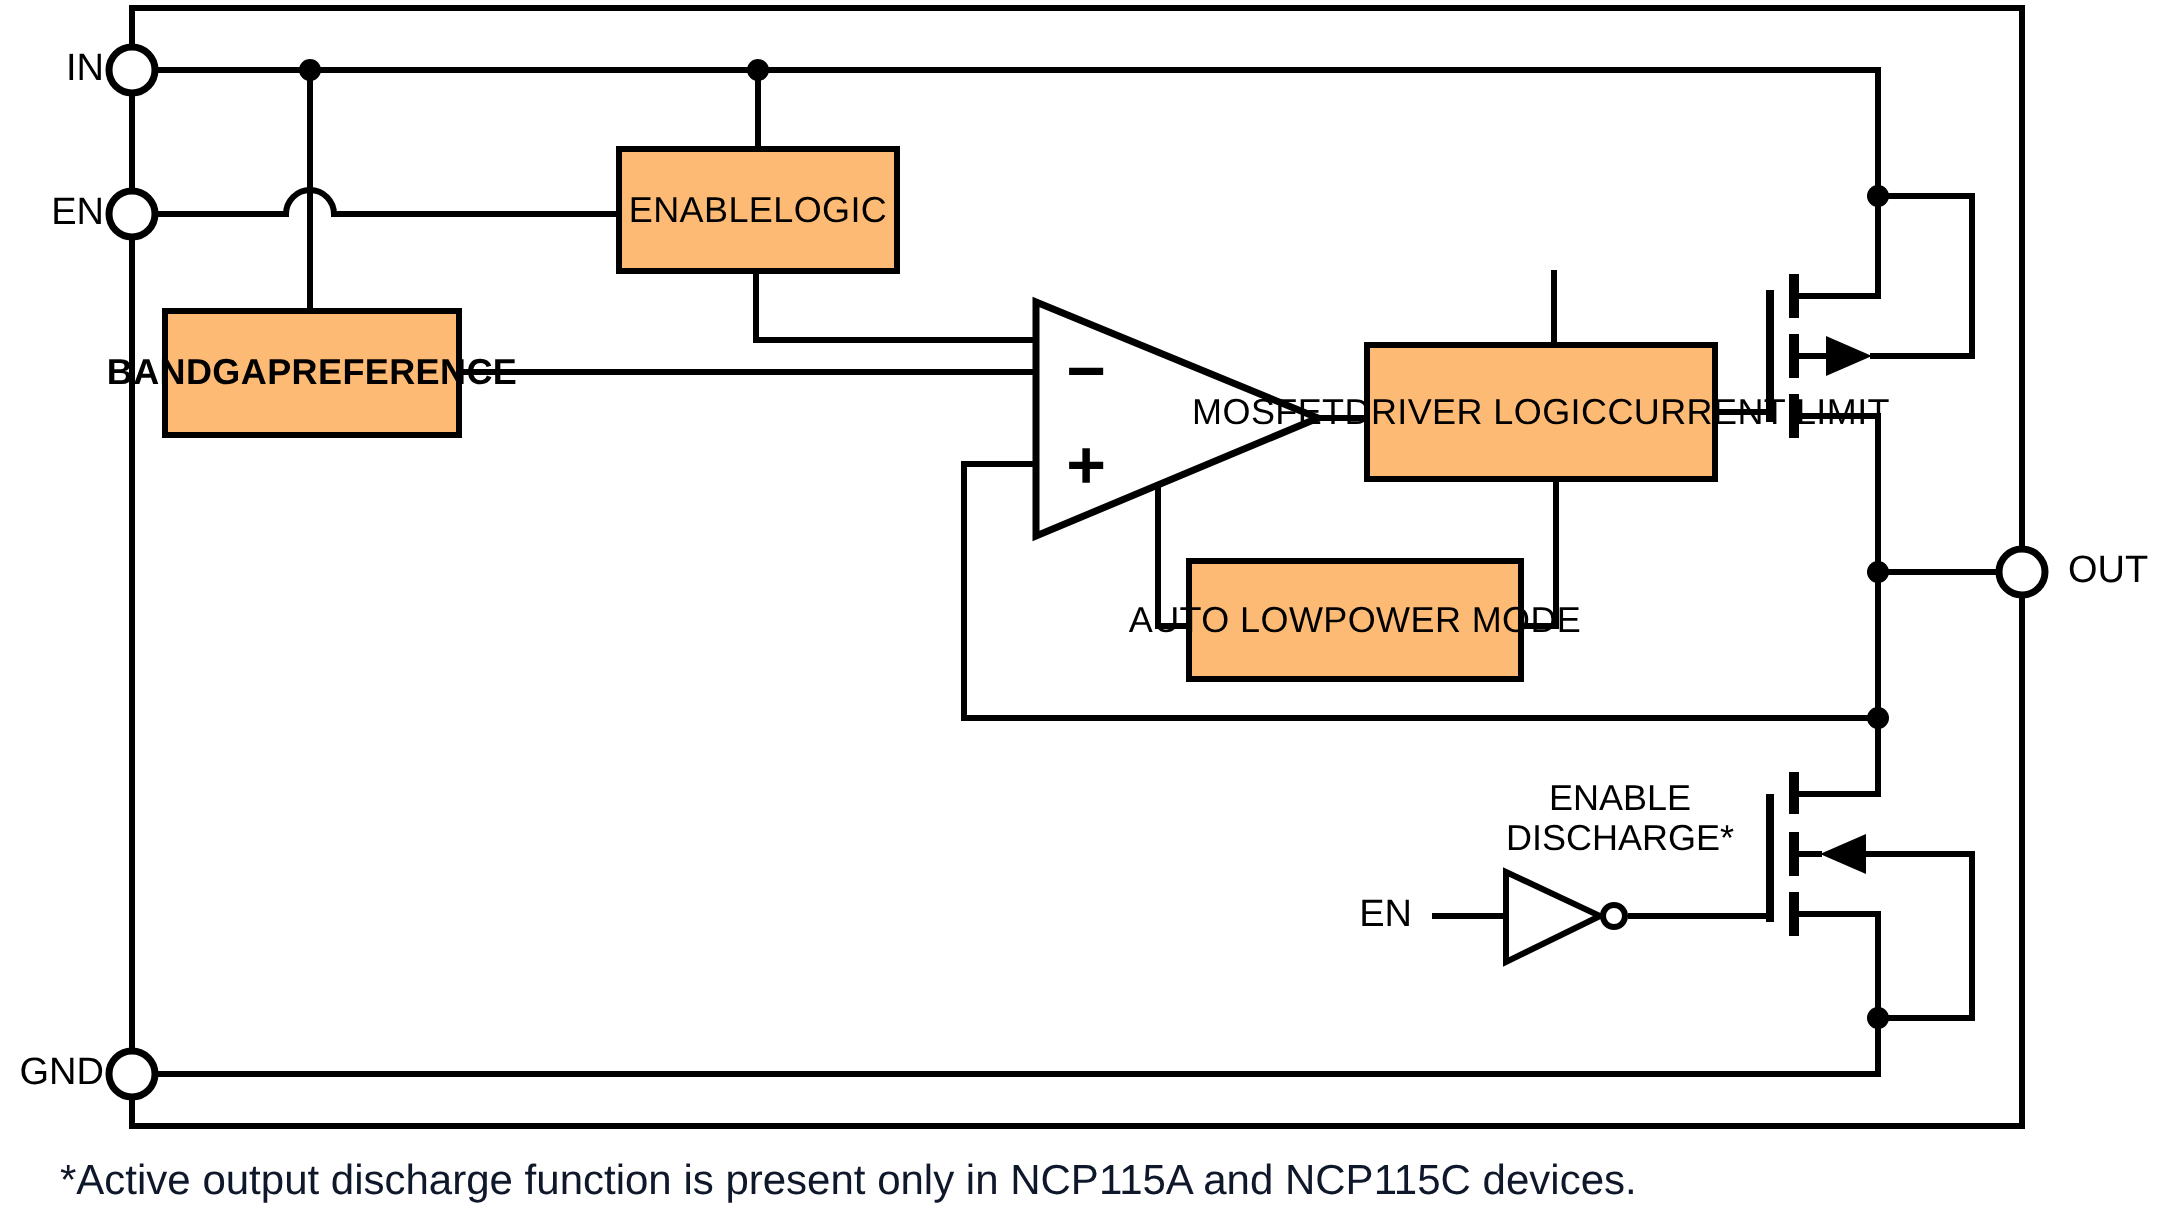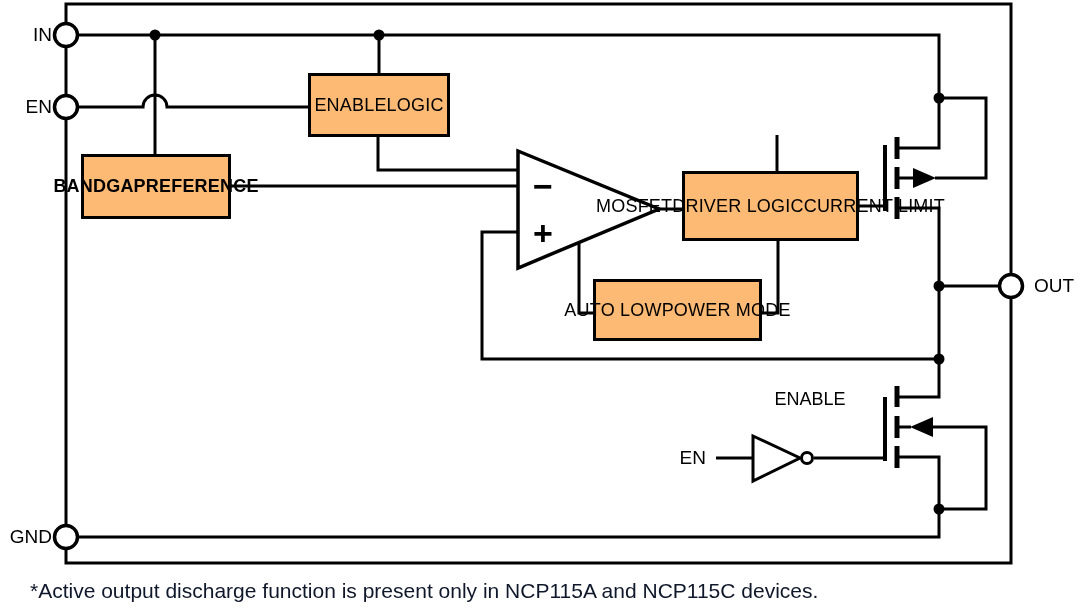--- a/index.html
+++ b/index.html
@@ -168,18 +168,19 @@
   <div class="pin-label" style="left:14px; top:25px; width:38px; text-align:right;">IN</div>
   <div class="pin-label" style="left:14px; top:97px; width:38px; text-align:right;">EN</div>
   <div class="pin-label" style="left:4px; top:527px; width:48px; text-align:right;">GND</div>
   <div class="pin-label" style="left:1034px; top:276px; width:46px; text-align:left;">OUT</div>
 
   <div class="amp-sign" style="left:526px; top:168px; width:34px; height:36px;">−</div>
   <div class="amp-sign" style="left:526px; top:214px; width:34px; height:38px;">+</div>
 
   <div id="active-discharge-label">
     <span style="display:block;">ENABLE</span>
+    <span style="display:block;">DISCHARGE*</span>
   </div>
   <div id="inverter-en-label">EN</div>
 
   <div id="footnote">*Active output discharge function is present only in NCP115A and NCP115C devices.</div>
 
 </div>
 
 </body></html>

